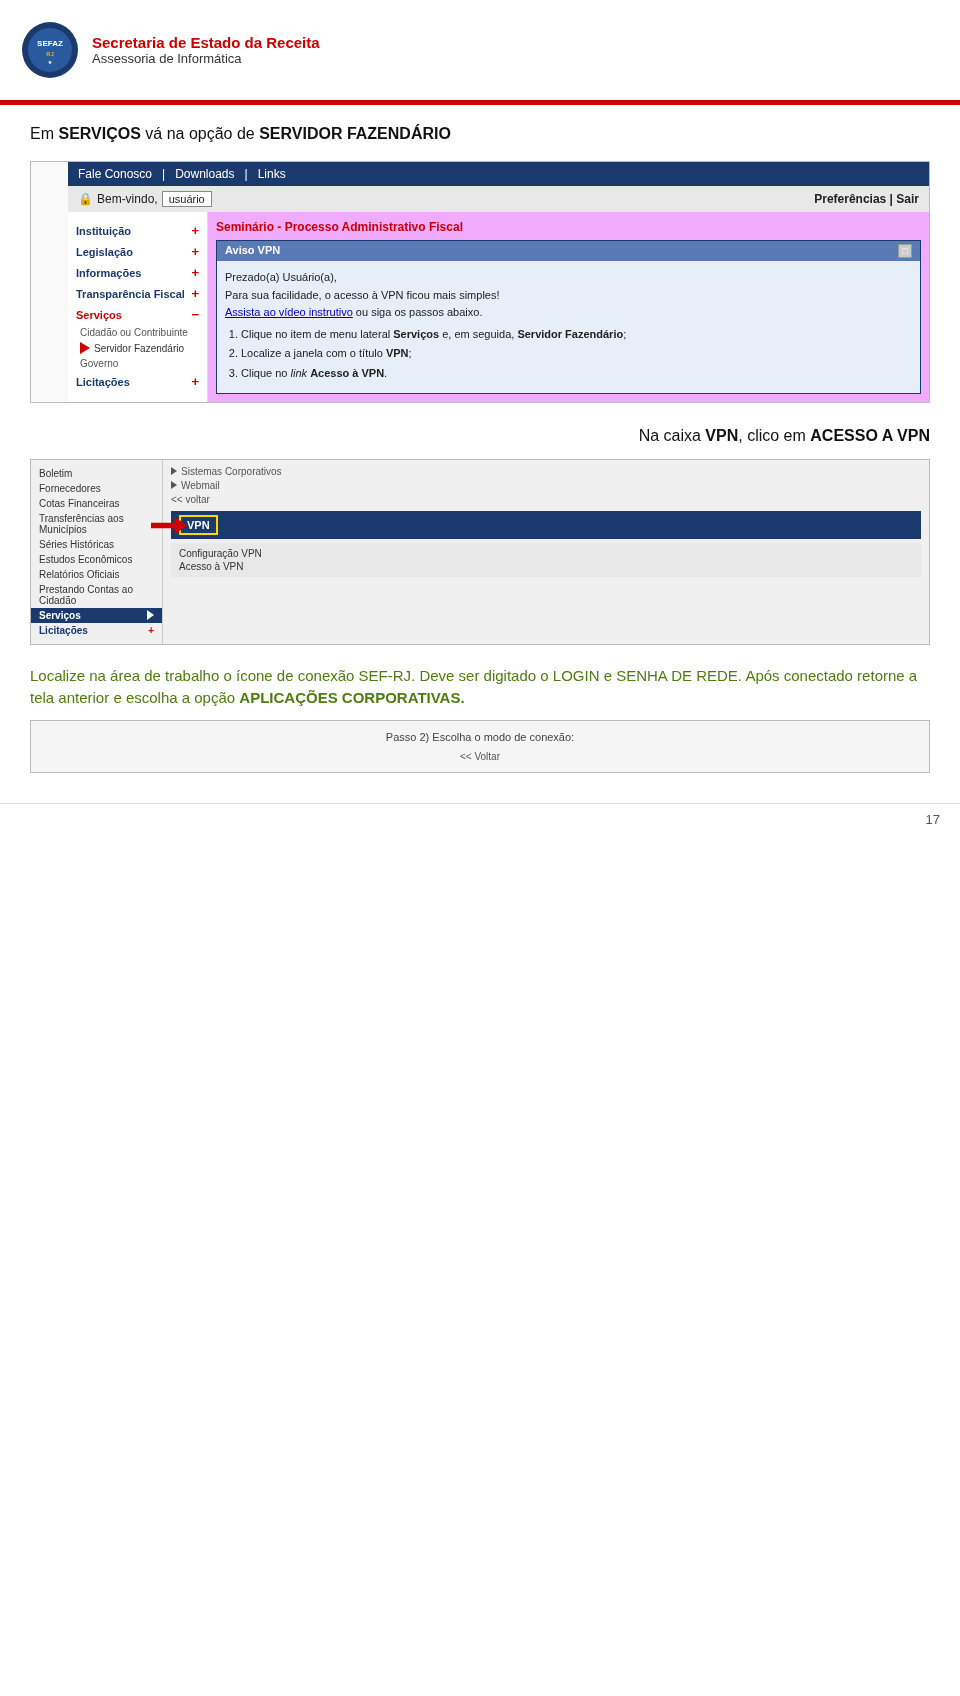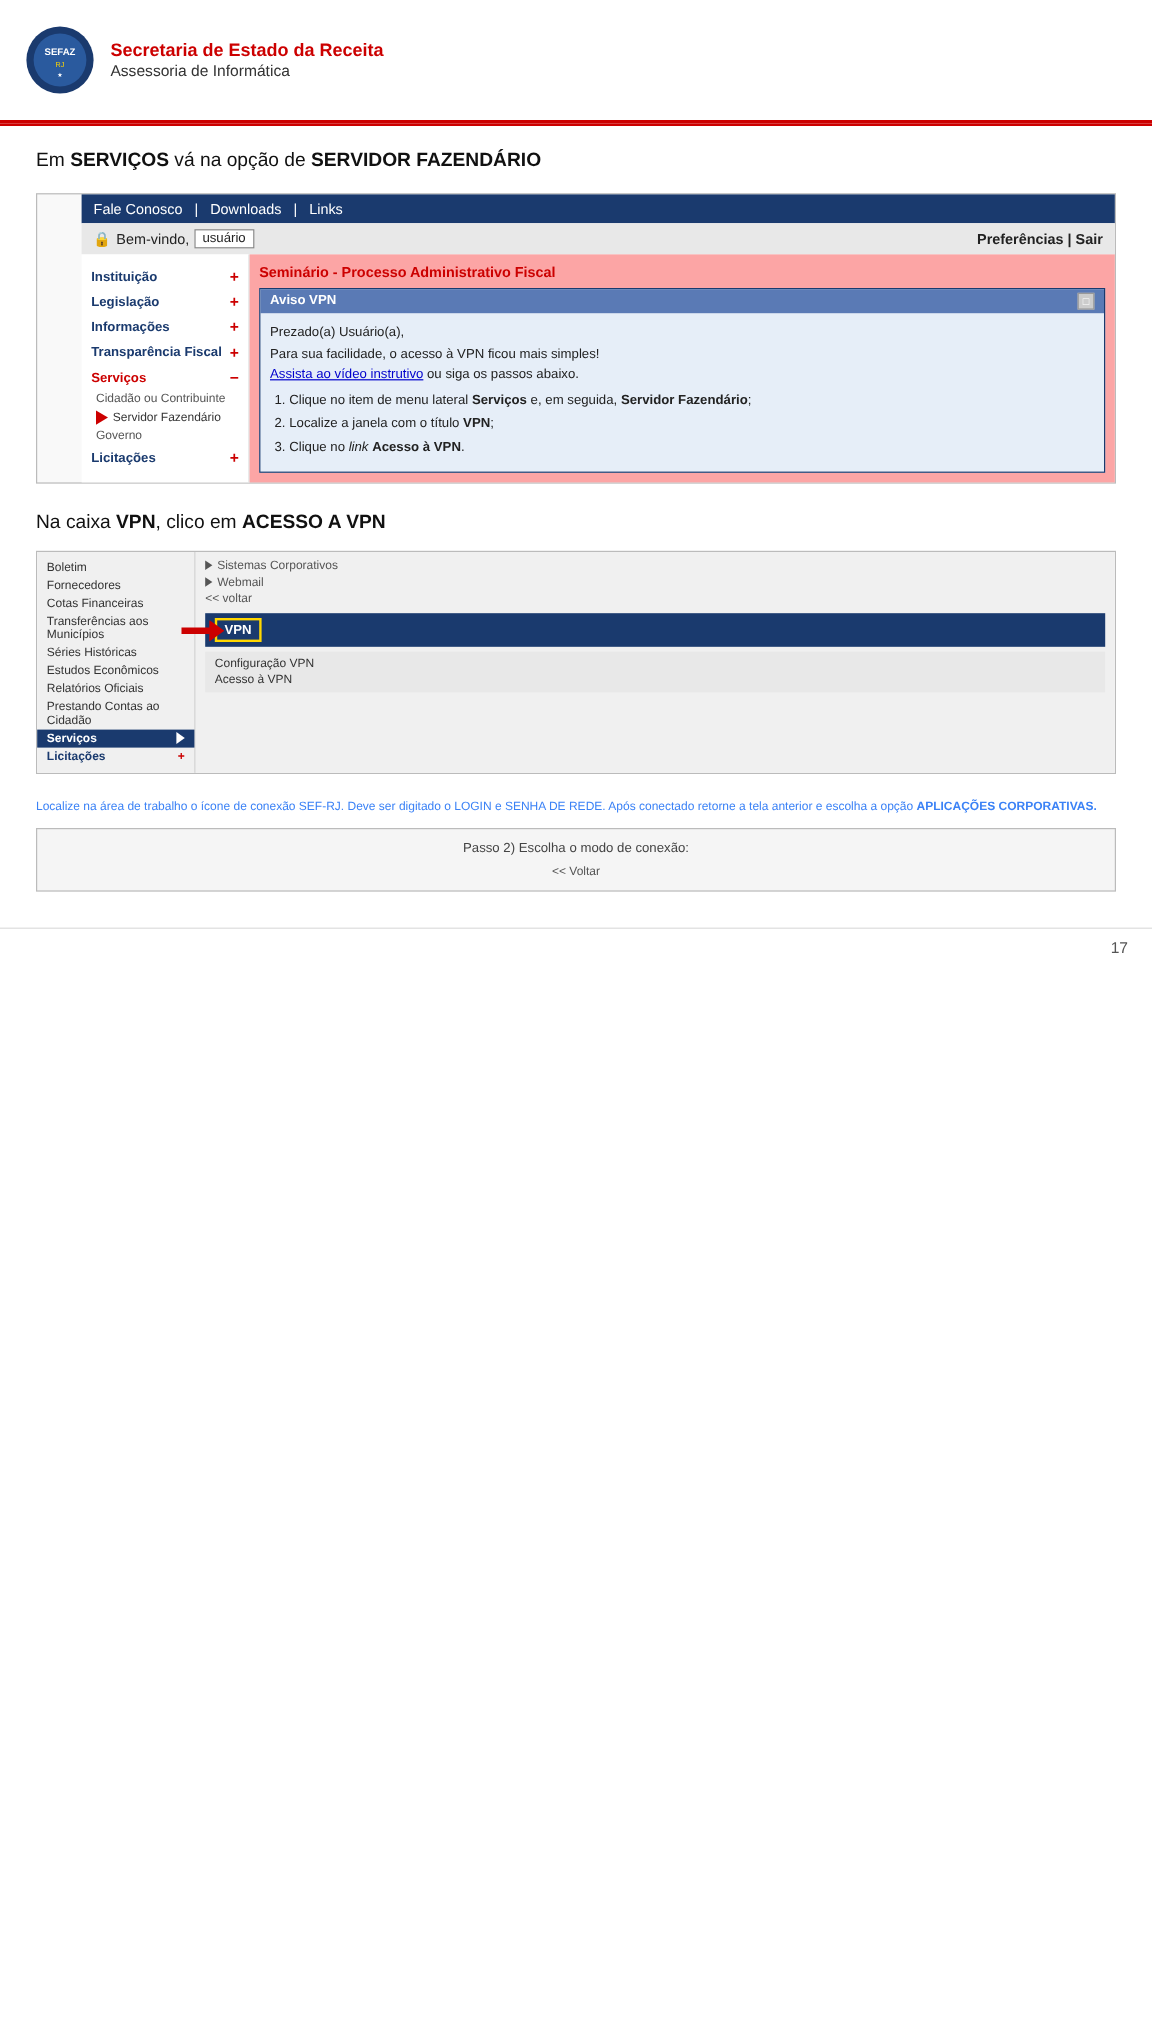--- a/index.html
+++ b/index.html
@@ -119,21 +119,21 @@
       cursor: pointer;
     }
     .portal-sidebar-sub.highlighted {
       color: #333;
     }
 
     
     .portal-content {
       flex: 1;
       padding: 8px;
-      background: #fca5a5;
+      background: #f0abfc;
     }
     .portal-content-title {
       color: #cc0000;
       font-weight: bold;
       font-size: 12px;
       margin-bottom: 6px;
     }
     .vpn-box {
       border: 1px solid #1a3a6e;
       background: #e6eef8;
@@ -167,20 +167,21 @@
     }
     .vpn-box-body .link-text { color: #0000cc; text-decoration: underline; cursor: pointer; }
     .vpn-steps { margin-top: 4px; padding-left: 16px; }
     .vpn-steps li { margin-bottom: 2px; font-size: 11px; }
 
     
     .section-label {
       font-size: 16px;
       margin: 18px 0 14px 0;
       color: #111;
+      text-align: right;
     }
     .section-label strong { font-weight: bold; }
 
     
     .screenshot-box2 {
       border: 1px solid #bbb;
       margin-bottom: 20px;
       background: #f0f0f0;
       position: relative;
     }
@@ -279,23 +280,23 @@
       display: inline-block;
       width: 0; height: 0;
       border-top: 4px solid transparent;
       border-bottom: 4px solid transparent;
       border-left: 6px solid #555;
       margin-right: 4px;
     }
 
     
     .desc-text {
-      font-size: 10px;
+      font-size: 15px;
       margin: 16px 0 8px 0;
-      color: #3b82f6;
+      color: #4d7c0f;
       line-height: 1.5;
     }
     .desc-text strong { font-weight: bold; }
 
     
     .screenshot-box3 {
       border: 1px solid #bbb;
       margin-top: 10px;
       background: #f5f5f5;
       position: relative;

